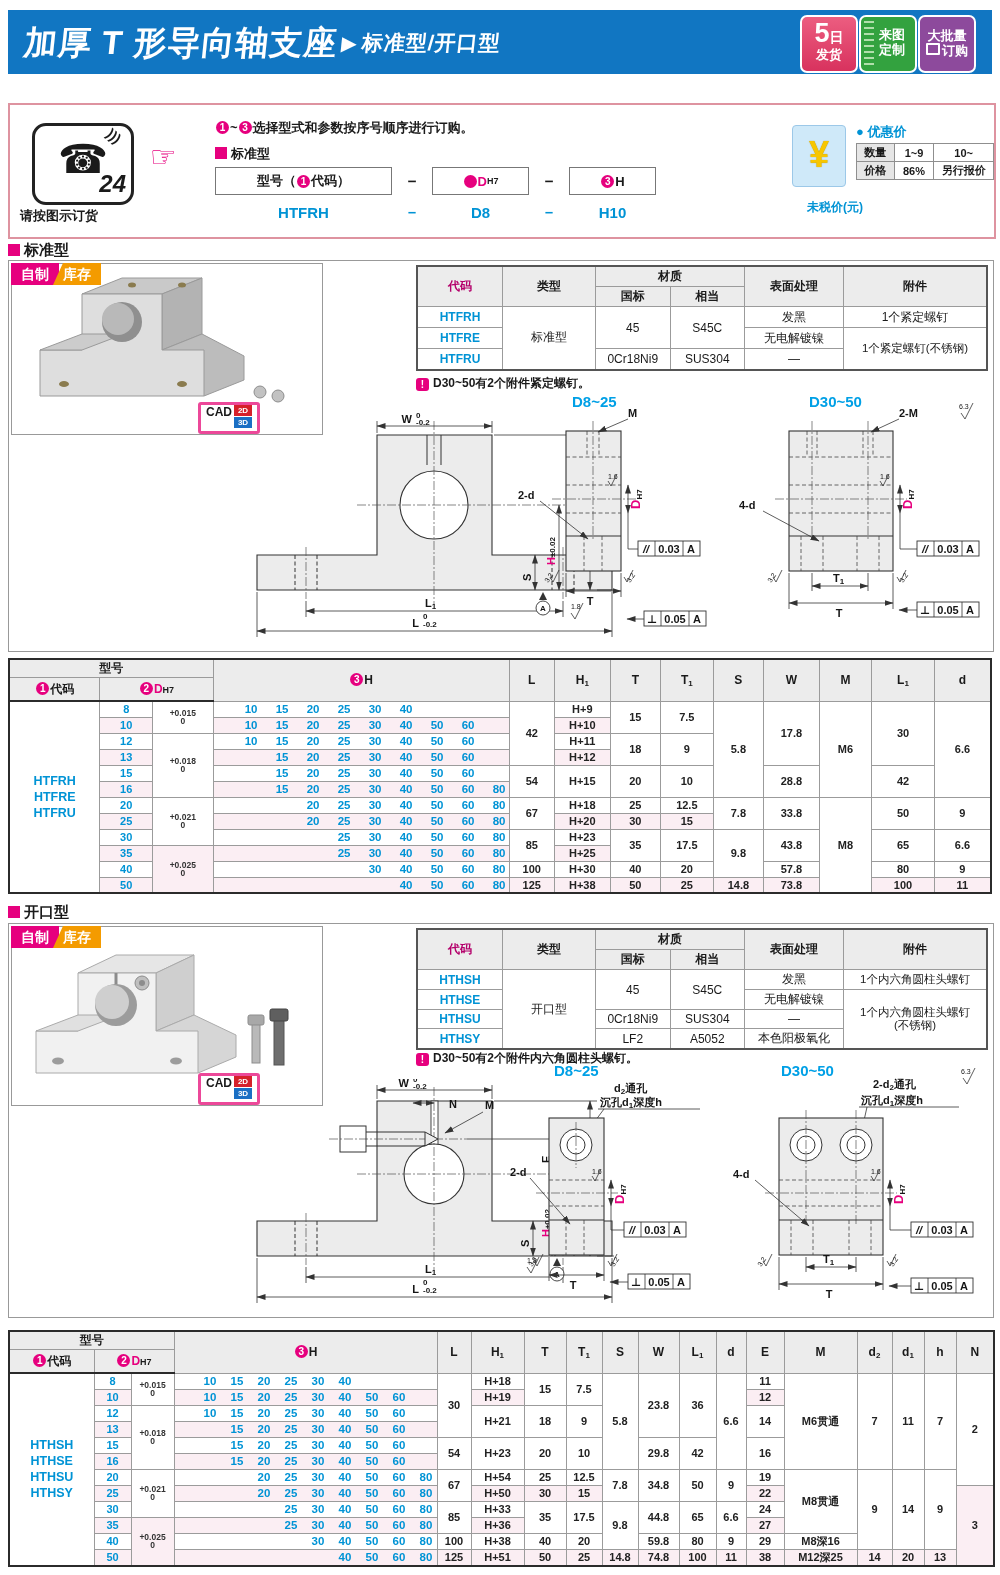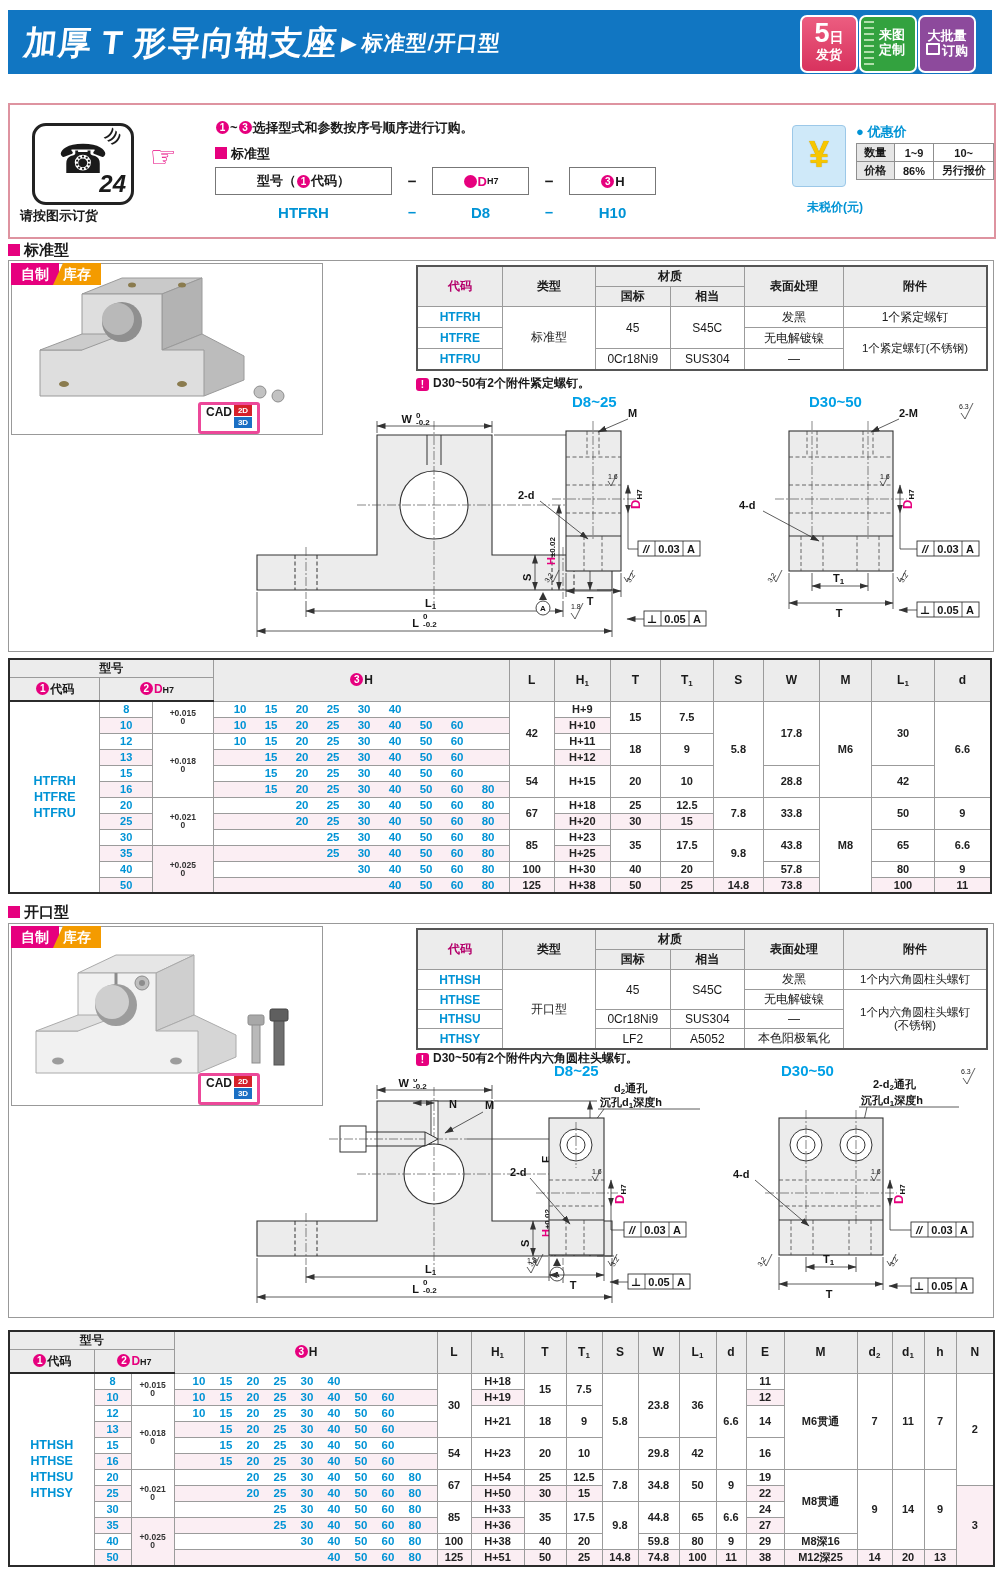--- a/index.html
+++ b/index.html
@@ -74,21 +74,21 @@
   
   .spec{border-collapse:collapse;table-layout:fixed;width:984px;border:2px solid #2b2b2b}
   .spec th,.spec td{border:1px solid #9b9b9b;padding:0;text-align:center;font-size:11px;white-space:nowrap;overflow:hidden}
   .spec thead th{background:#ececec;font-weight:bold;font-size:12px;height:16px}
   .spec thead tr:last-child th{height:22px;border-bottom:2px solid #2b2b2b}
   .spec tbody tr{height:16px}
   .spec tbody tr:nth-child(even){background:#fbeef3}
   .spec td{background:transparent;font-weight:bold;color:#222}
   .spec td.dv{color:#0093d5}
   .spec td.tol{font-size:8.5px;line-height:8px;font-weight:bold;color:#333}
-  .spec td.hcell{text-align:left;padding-left:11px}
+  .spec td.hcell{text-align:left;padding-left:22px}
   .spec span.hslot{display:inline-block;color:#0093d5;font-weight:bold;text-align:center;font-size:11.5px}
   .spec .codes div{color:#0093d5;font-weight:bold;font-size:12.5px;line-height:16px}
   .sb{font-size:8px;vertical-align:-2px}
   
   svg text{font-family:"Liberation Sans","DejaVu Sans",sans-serif;font-weight:bold;fill:#151515;font-size:11px}
   svg .cyan{fill:#00a0e6;font-size:15px}
   svg .magf{fill:#e6007e}
   svg .sm{font-size:8px}
   svg .tiny{font-size:7px;font-weight:normal}
   svg .part{fill:#ececec;stroke:#333;stroke-width:1.1}

